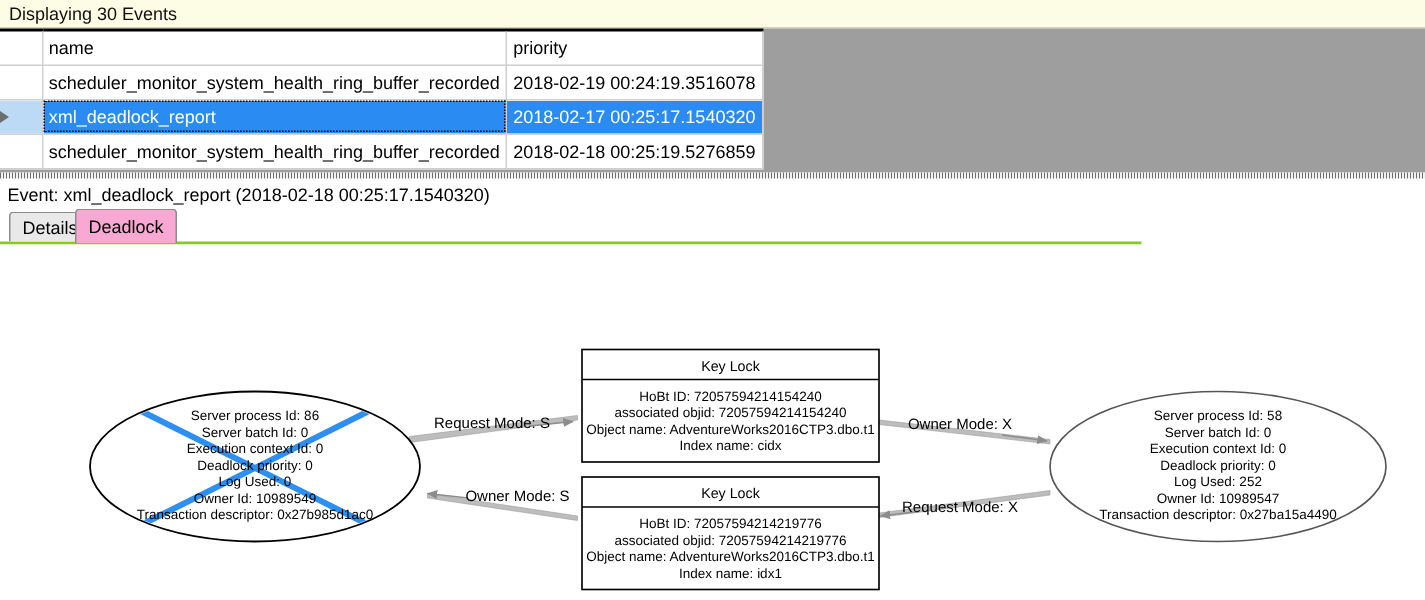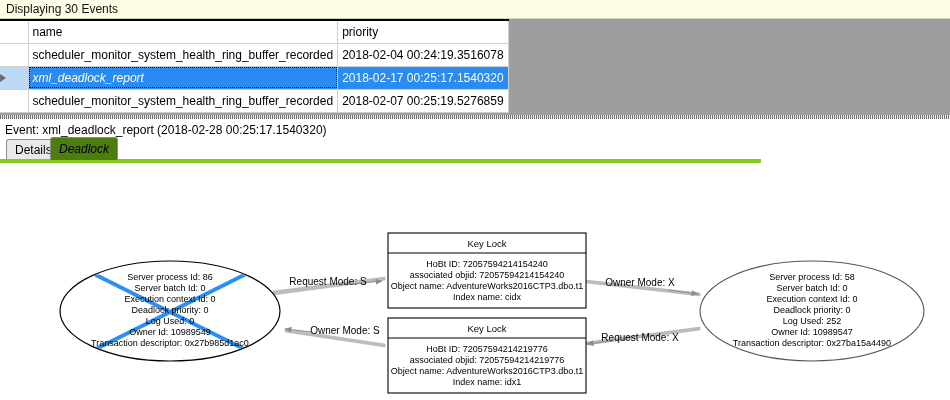--- a/index.html
+++ b/index.html
@@ -78,21 +78,20 @@
     background: #2a8bf2;
     color: #ffffff;
   }
   .row-selected td.col-sel {
     background: #bcd9f5;
     color: #000;
   }
   .cell-focus {
     outline: 1px dotted #000;
     outline-offset: -2px;
-    font-style: italic;
   }
   .row-arrow {
     display: inline-block;
     width: 0; height: 0;
     border-left: 6px solid #6d6d6d;
     border-top: 4px solid transparent;
     border-bottom: 4px solid transparent;
     vertical-align: middle;
   }
 
@@ -120,21 +119,21 @@
     font-size: 12px;
     box-sizing: border-box;
   }
 
   
   .tabstrip {
     position: absolute;
     left: 0; top: 141px;
     width: 761px;
     height: 22px;
-    border-bottom: 4px solid #84cc16;
+    border-bottom: 2px solid #84cc16;
     box-sizing: border-box;
   }
   .tab {
     position: absolute;
     bottom: 0;
     height: 20px;
     line-height: 20px;
     padding: 0 8px;
     font-size: 12px;
     border: 1px solid #8c8c8c;
@@ -143,24 +142,23 @@
     border-radius: 3px 3px 0 0;
     box-sizing: border-box;
     cursor: default;
   }
   .tab.inactive { left: 6px; }
   .tab.active {
     left: 50px;
     height: 23px;
     line-height: 22px;
     bottom: -1px;
-    background: #4d7c0f;
+    background: #f9a8d4;
     z-index: 3;
     font-size: 12px;
-    font-style: italic;
   }
 
   
   .graph-pane {
     position: absolute;
     left: 0; top: 163px;
     width: 950px;
     height: 237px;
     background: #ffffff;
     overflow: hidden;
@@ -201,42 +199,42 @@
         <tr>
           <th class="col-sel"></th>
           <th class="col-name">name</th>
           <th class="col-ts">priority</th>
         </tr>
       </thead>
       <tbody>
         <tr>
           <td class="col-sel"></td>
           <td class="col-name">scheduler_monitor_system_health_ring_buffer_recorded</td>
-          <td class="col-ts">2018-02-04 00:24:19.3516078</td>
+          <td class="col-ts">2018-02-19 00:24:19.3516078</td>
         </tr>
         <tr class="row-selected">
           <td class="col-sel">
             <span class="row-arrow"></span>
           </td>
           <td class="col-name cell-focus">xml_deadlock_report</td>
           <td class="col-ts">2018-02-17 00:25:17.1540320</td>
         </tr>
         <tr>
           <td class="col-sel"></td>
           <td class="col-name">scheduler_monitor_system_health_ring_buffer_recorded</td>
-          <td class="col-ts">2018-02-07 00:25:19.5276859</td>
+          <td class="col-ts">2018-02-18 00:25:19.5276859</td>
         </tr>
       </tbody>
     </table>
   </div>
 
   <div class="splitter"></div>
 
   <div class="event-header">
-    <span>Event: xml_deadlock_report (2018-02-28 00:25:17.1540320)</span>
+    <span>Event: xml_deadlock_report (2018-02-18 00:25:17.1540320)</span>
   </div>
 
   <div class="tabstrip">
     <div class="tab inactive">Details</div>
     <div class="tab active">Deadlock</div>
   </div>
 
   <div class="graph-pane">
     <svg width="950" height="237" viewBox="0 0 950 237" xmlns="http://www.w3.org/2000/svg">
 

